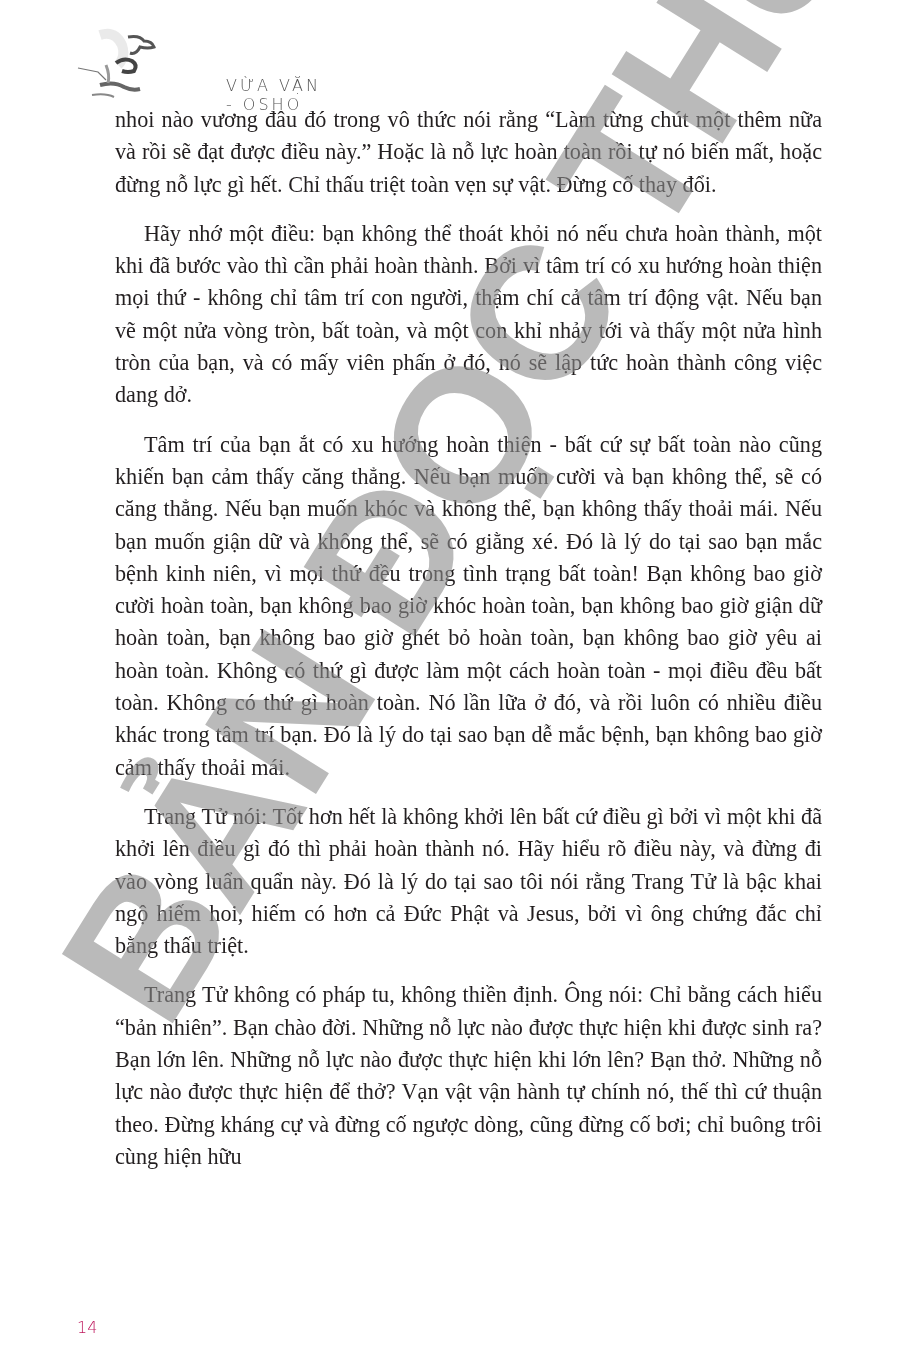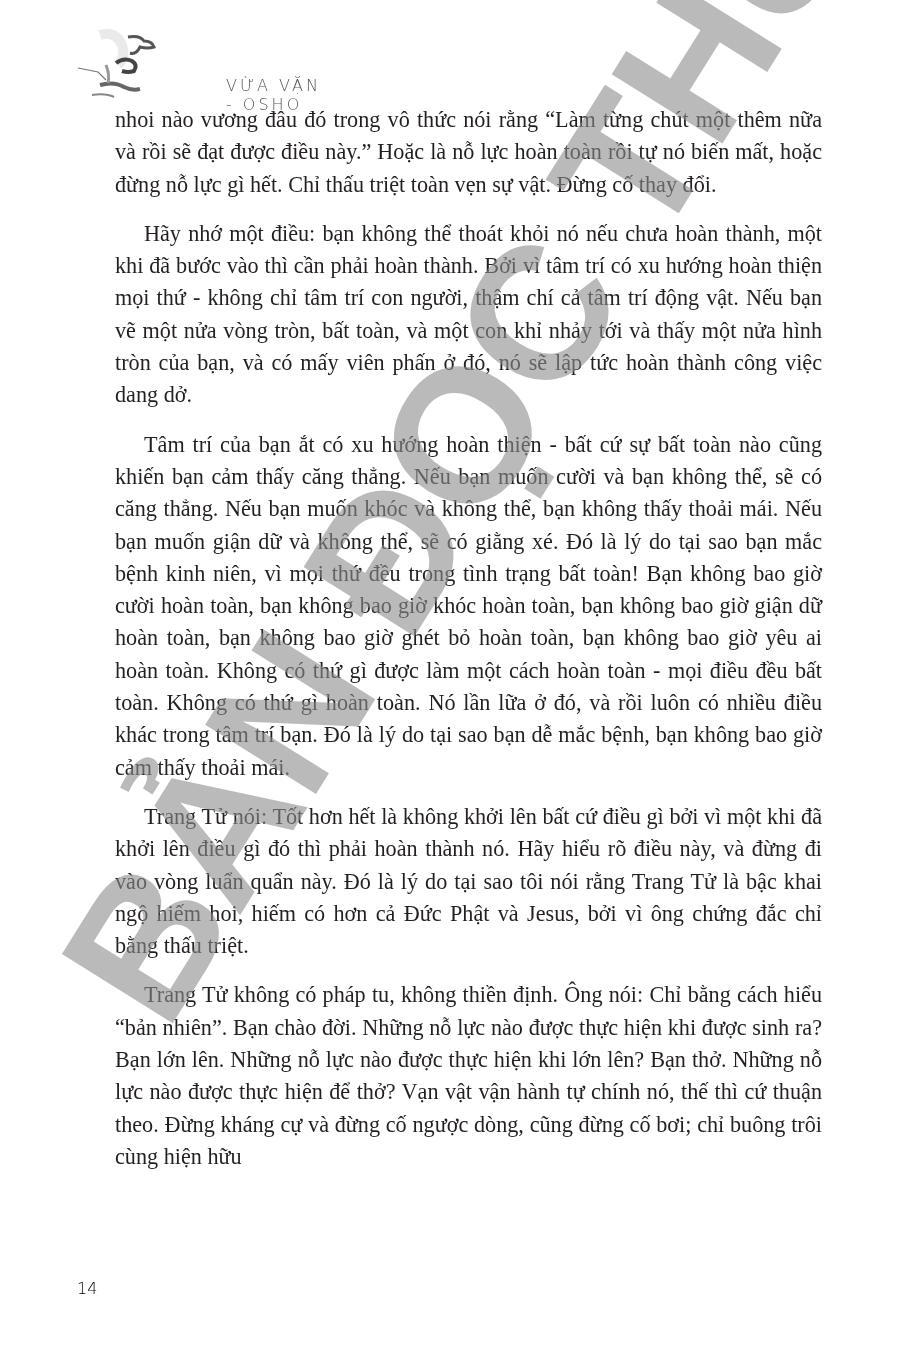--- a/index.html
+++ b/index.html
@@ -13,22 +13,22 @@
     color: #555; font-weight: 300;
   }
   .body-text {
     position: absolute; left: 115px; top: 104px; width: 707px;
     font-family: Liberation Serif, serif; font-size: 22.2px; line-height: 32.3px;
     color: #231f20; text-align: justify;
   }
   .para { margin: 0 0 17px 0; text-indent: 29px; }
   .para.first { text-indent: 0; }
   .page-number {
-    position: absolute; left: 77px; top: 1279px;
-    font-family: "DejaVu Sans", sans-serif; font-size: 16px; color: #000000; font-weight: 300; text-align: right;
+    position: absolute; left: 77px; top: 1318px;
+    font-family: "DejaVu Sans", sans-serif; font-size: 16px; color: #be185d; font-weight: 300; text-align: right;
   }
   .watermark {
     position: absolute; left: 100px; top: 600px;
     font-family: "Liberation Sans", sans-serif; font-weight: bold;
     font-size: 190px; color: rgba(140,140,140,0.6);
     transform: rotate(-58deg); transform-origin: left center;
     white-space: nowrap; letter-spacing: -2px;
     pointer-events: none;
     left: 110px; top: 890px;
   }

